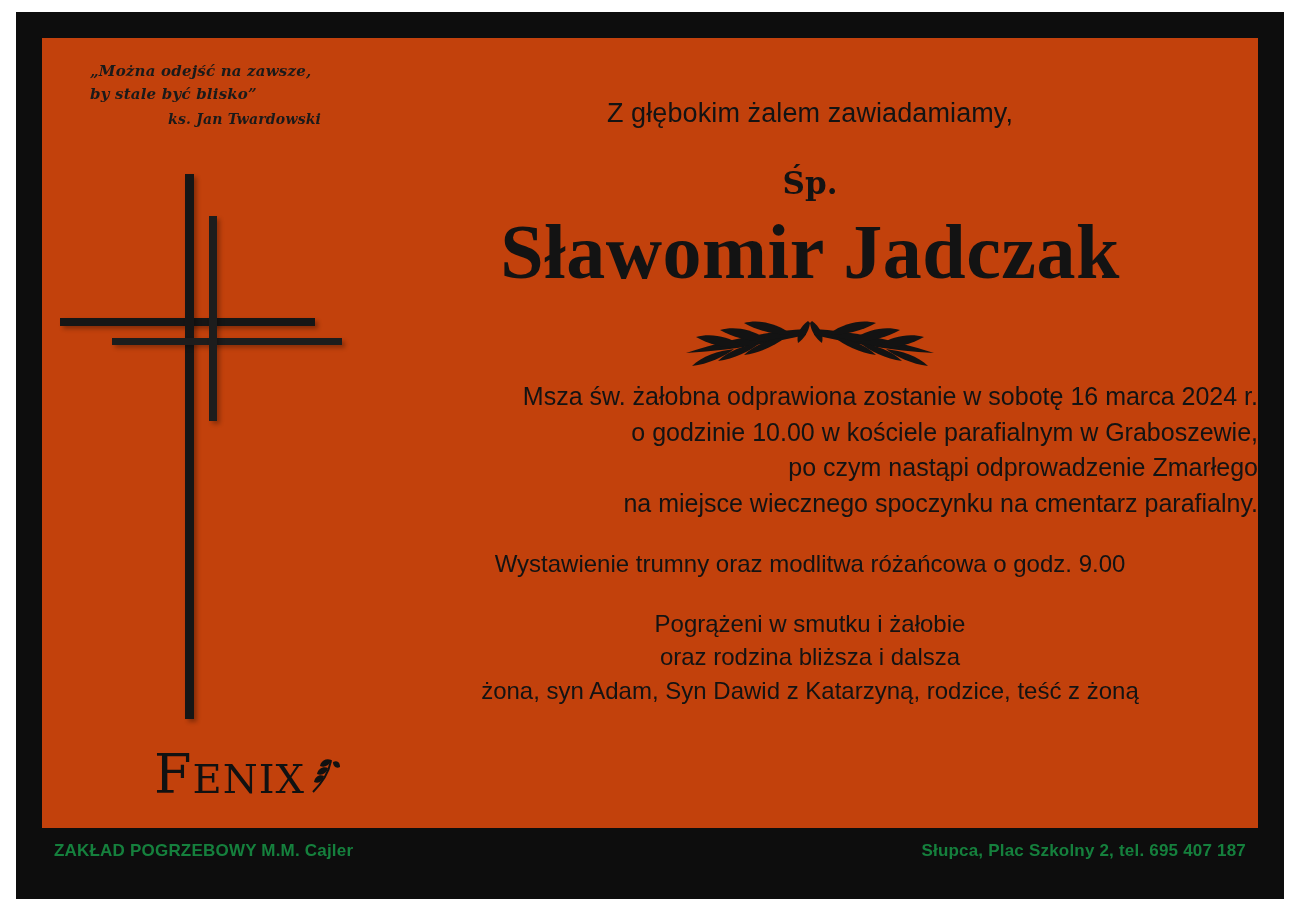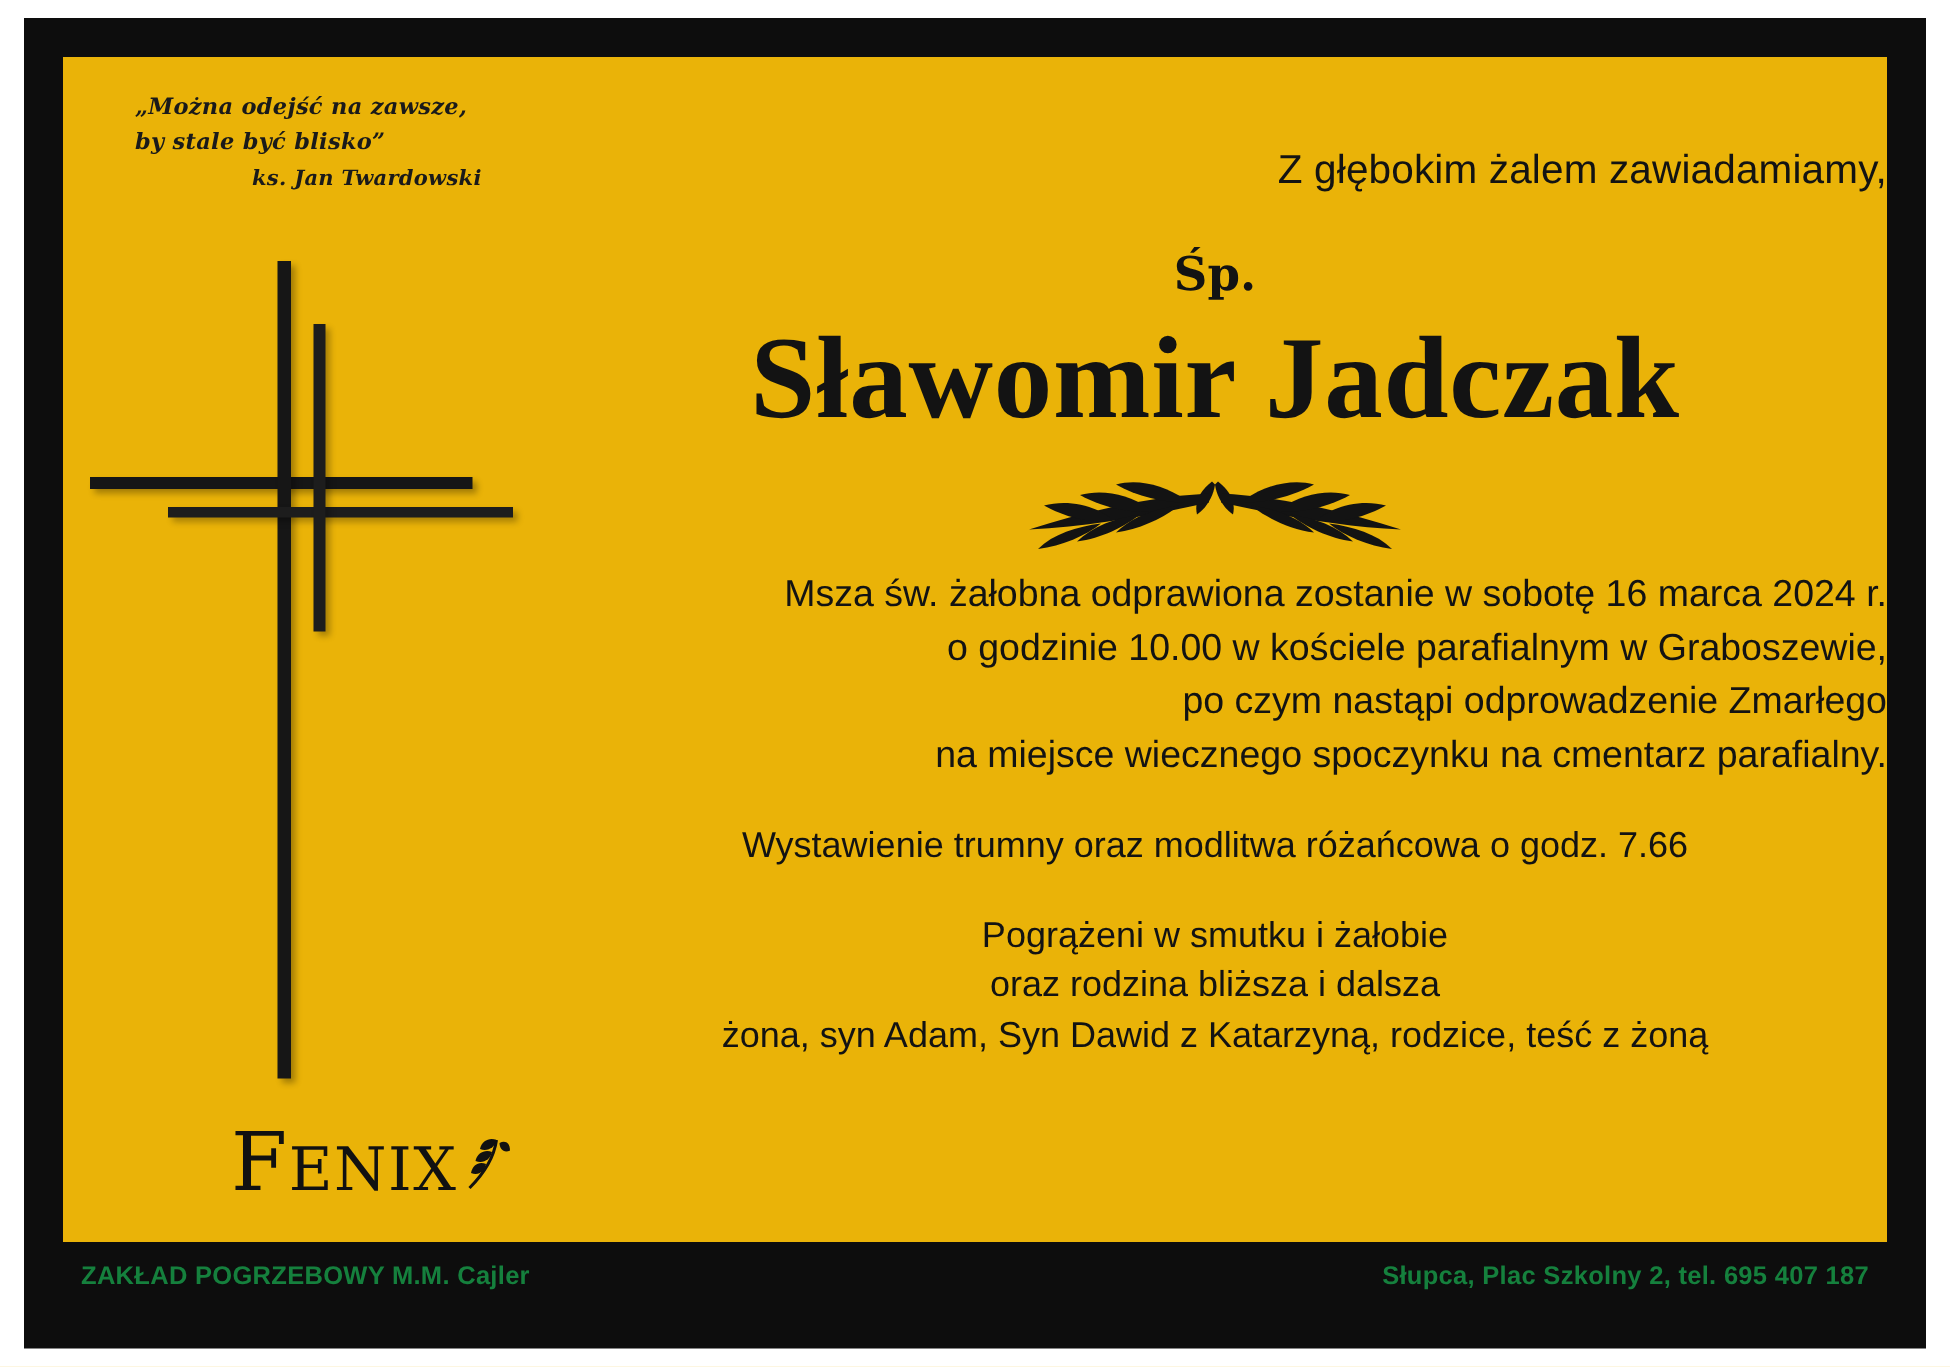--- a/index.html
+++ b/index.html
@@ -32,21 +32,21 @@
     background: #0d0d0d;
     box-sizing: border-box;
     padding: 26px 26px 0 26px;
   }
 
   
   .notice-card {
     position: relative;
     width: 100%;
     height: 790px;
-    background: #eab308;
+    background: #c2410c;
     box-sizing: border-box;
     overflow: hidden;
   }
 
   
   .left-col {
     position: absolute;
     left: 0;
     top: 0;
     width: 320px;
@@ -154,21 +154,20 @@
     text-align: center;
     color: #131313;
   }
 
   .intro {
     margin-top: 56px;
     font-size: 27px;
     line-height: 1.45;
     font-family: "Liberation Sans", sans-serif;
     letter-spacing: 0.1px;
-    text-align: right;
   }
 
   .sp {
     margin-top: 32px;
     font-family: "DejaVu Serif", serif;
     font-weight: 700;
     font-size: 31px;
   }
 
   .deceased-name {
@@ -295,21 +294,21 @@
         </svg>
 
         <div class="service">
           <div>Msza św. żałobna odprawiona zostanie w sobotę 16 marca 2024 r.</div>
           <div>o godzinie 10.00 w kościele parafialnym w Graboszewie,</div>
           <div>po czym nastąpi odprowadzenie Zmarłego</div>
           <div>na miejsce wiecznego spoczynku na cmentarz parafialny.</div>
         </div>
 
         <div class="vigil">
-          <div>Wystawienie trumny oraz modlitwa różańcowa o godz. 7.66</div>
+          <div>Wystawienie trumny oraz modlitwa różańcowa o godz. 9.00</div>
         </div>
 
         <div class="family">
           <div>Pogrążeni w smutku i żałobie</div>
           <div>oraz rodzina bliższa i dalsza</div>
           <div>żona, syn Adam, Syn Dawid z Katarzyną, rodzice, teść z żoną</div>
         </div>
 
       </div>
     </div>

